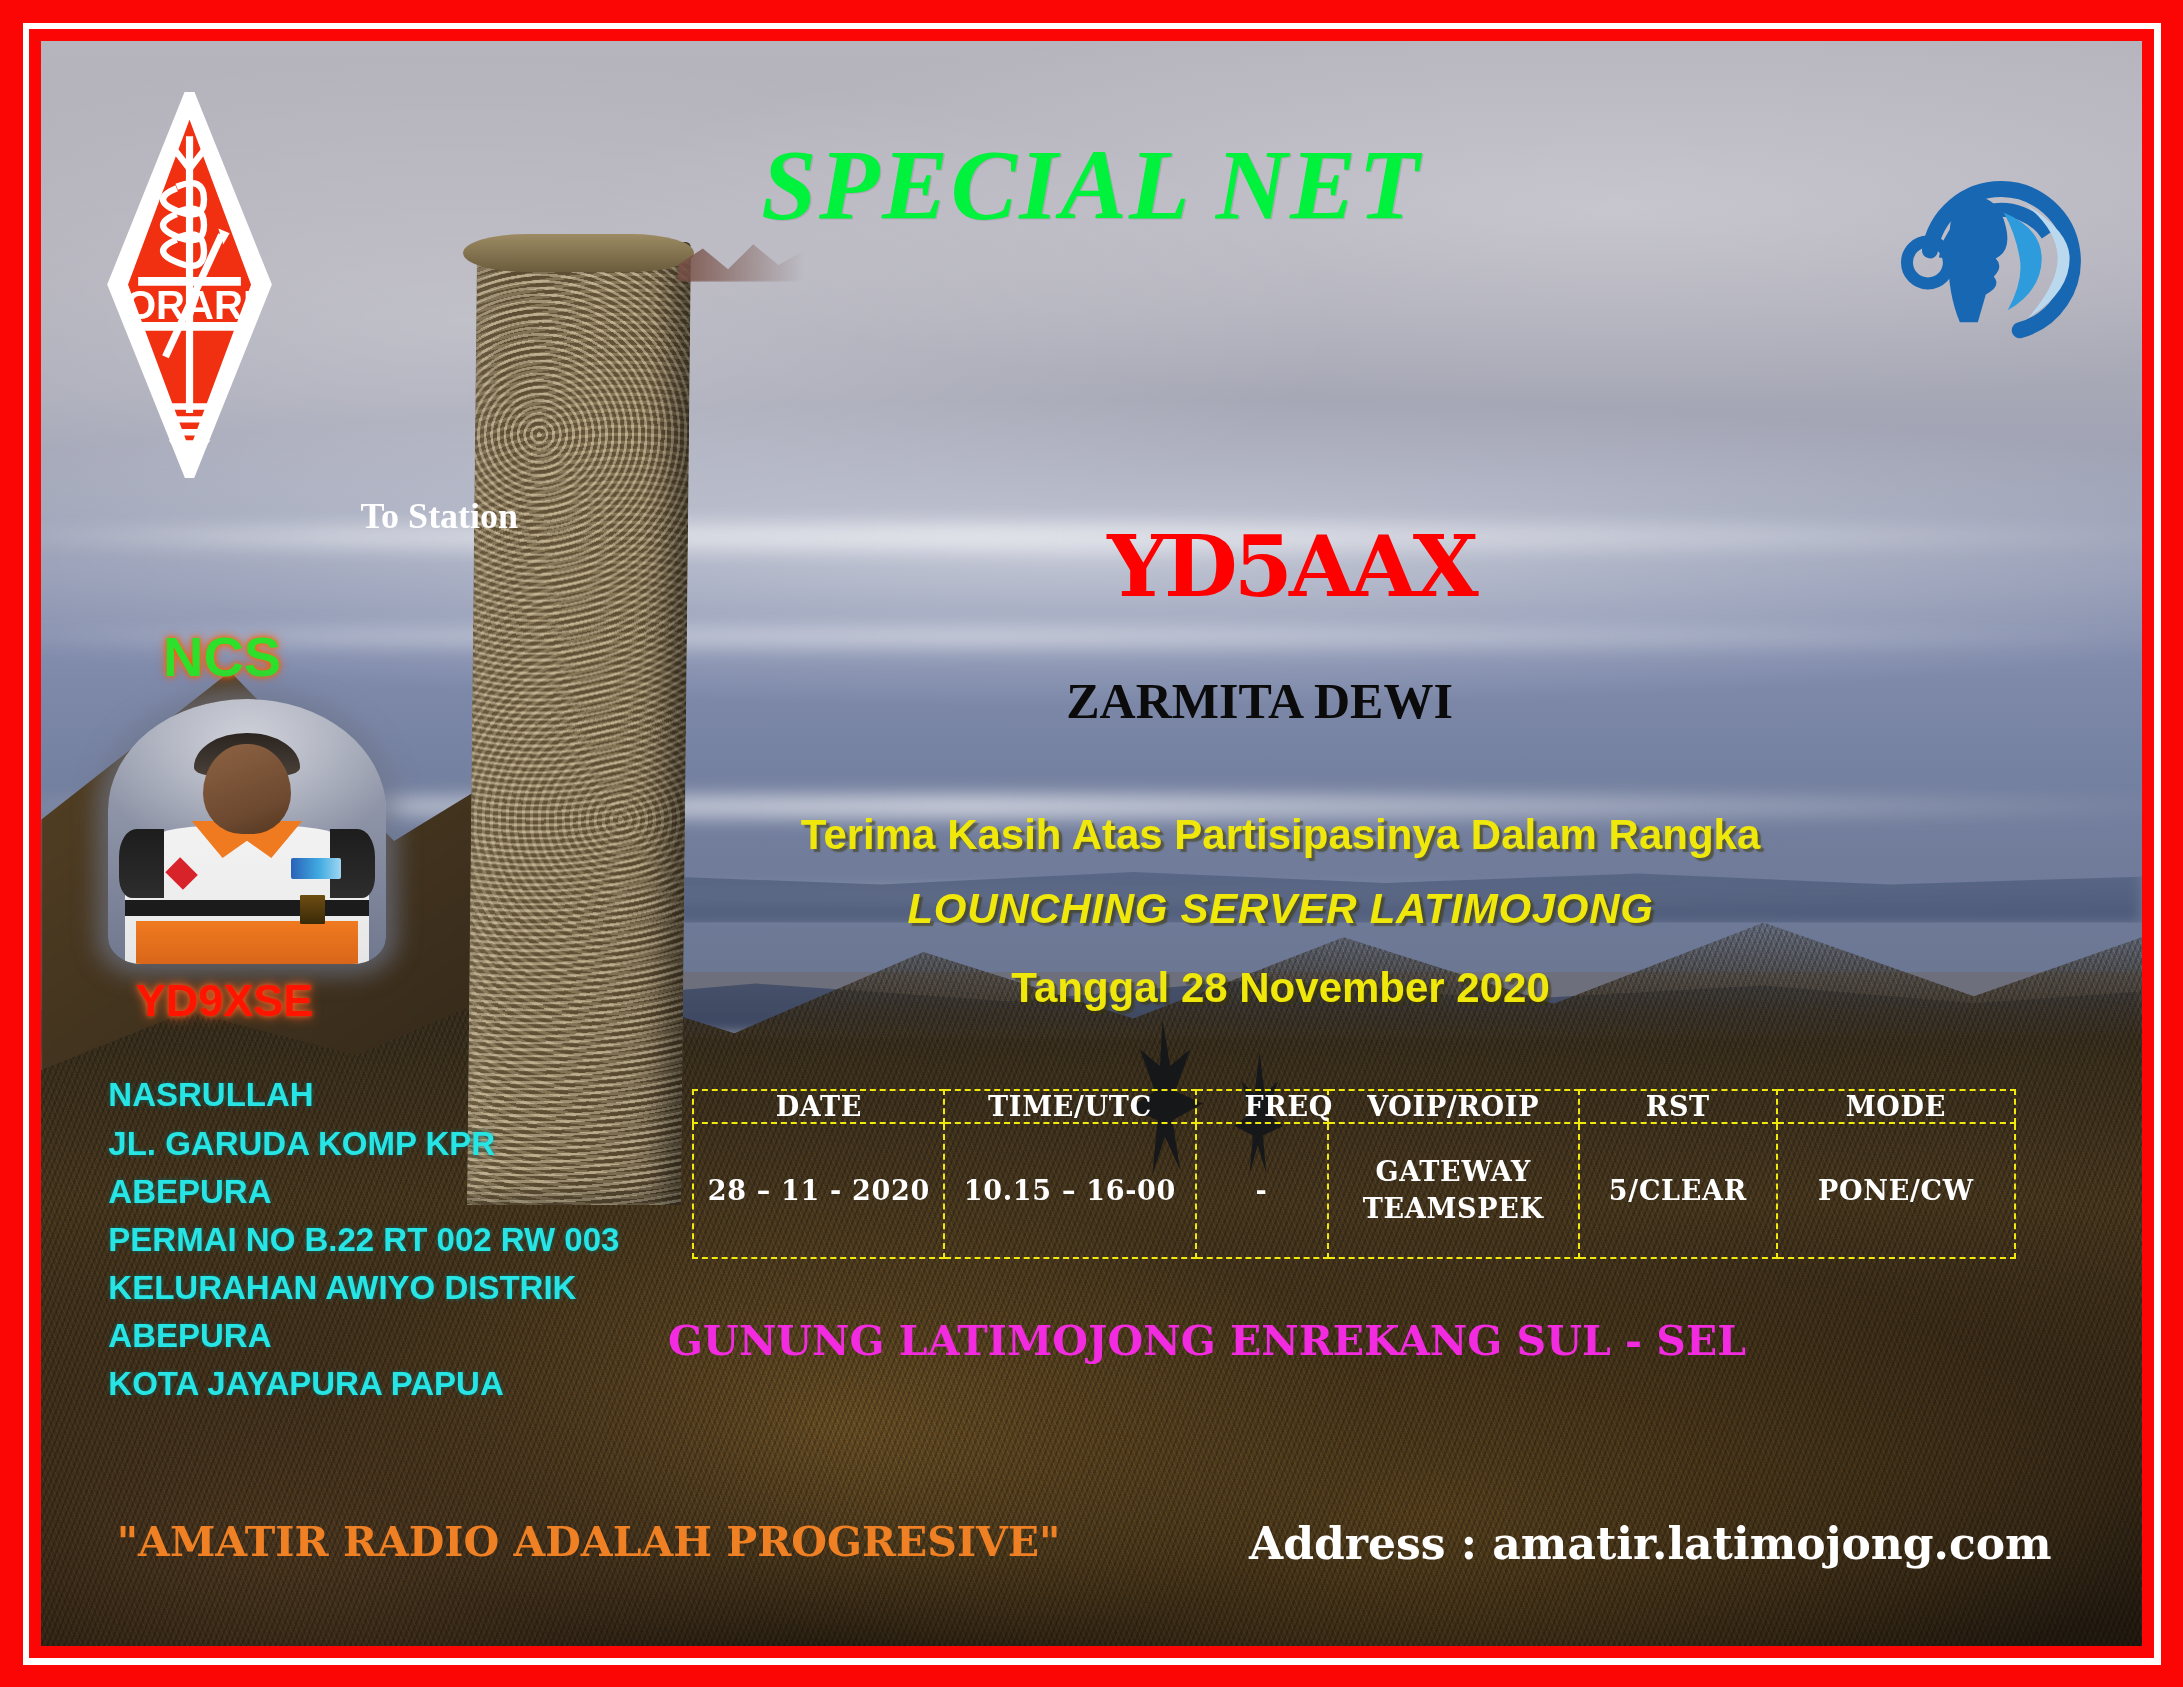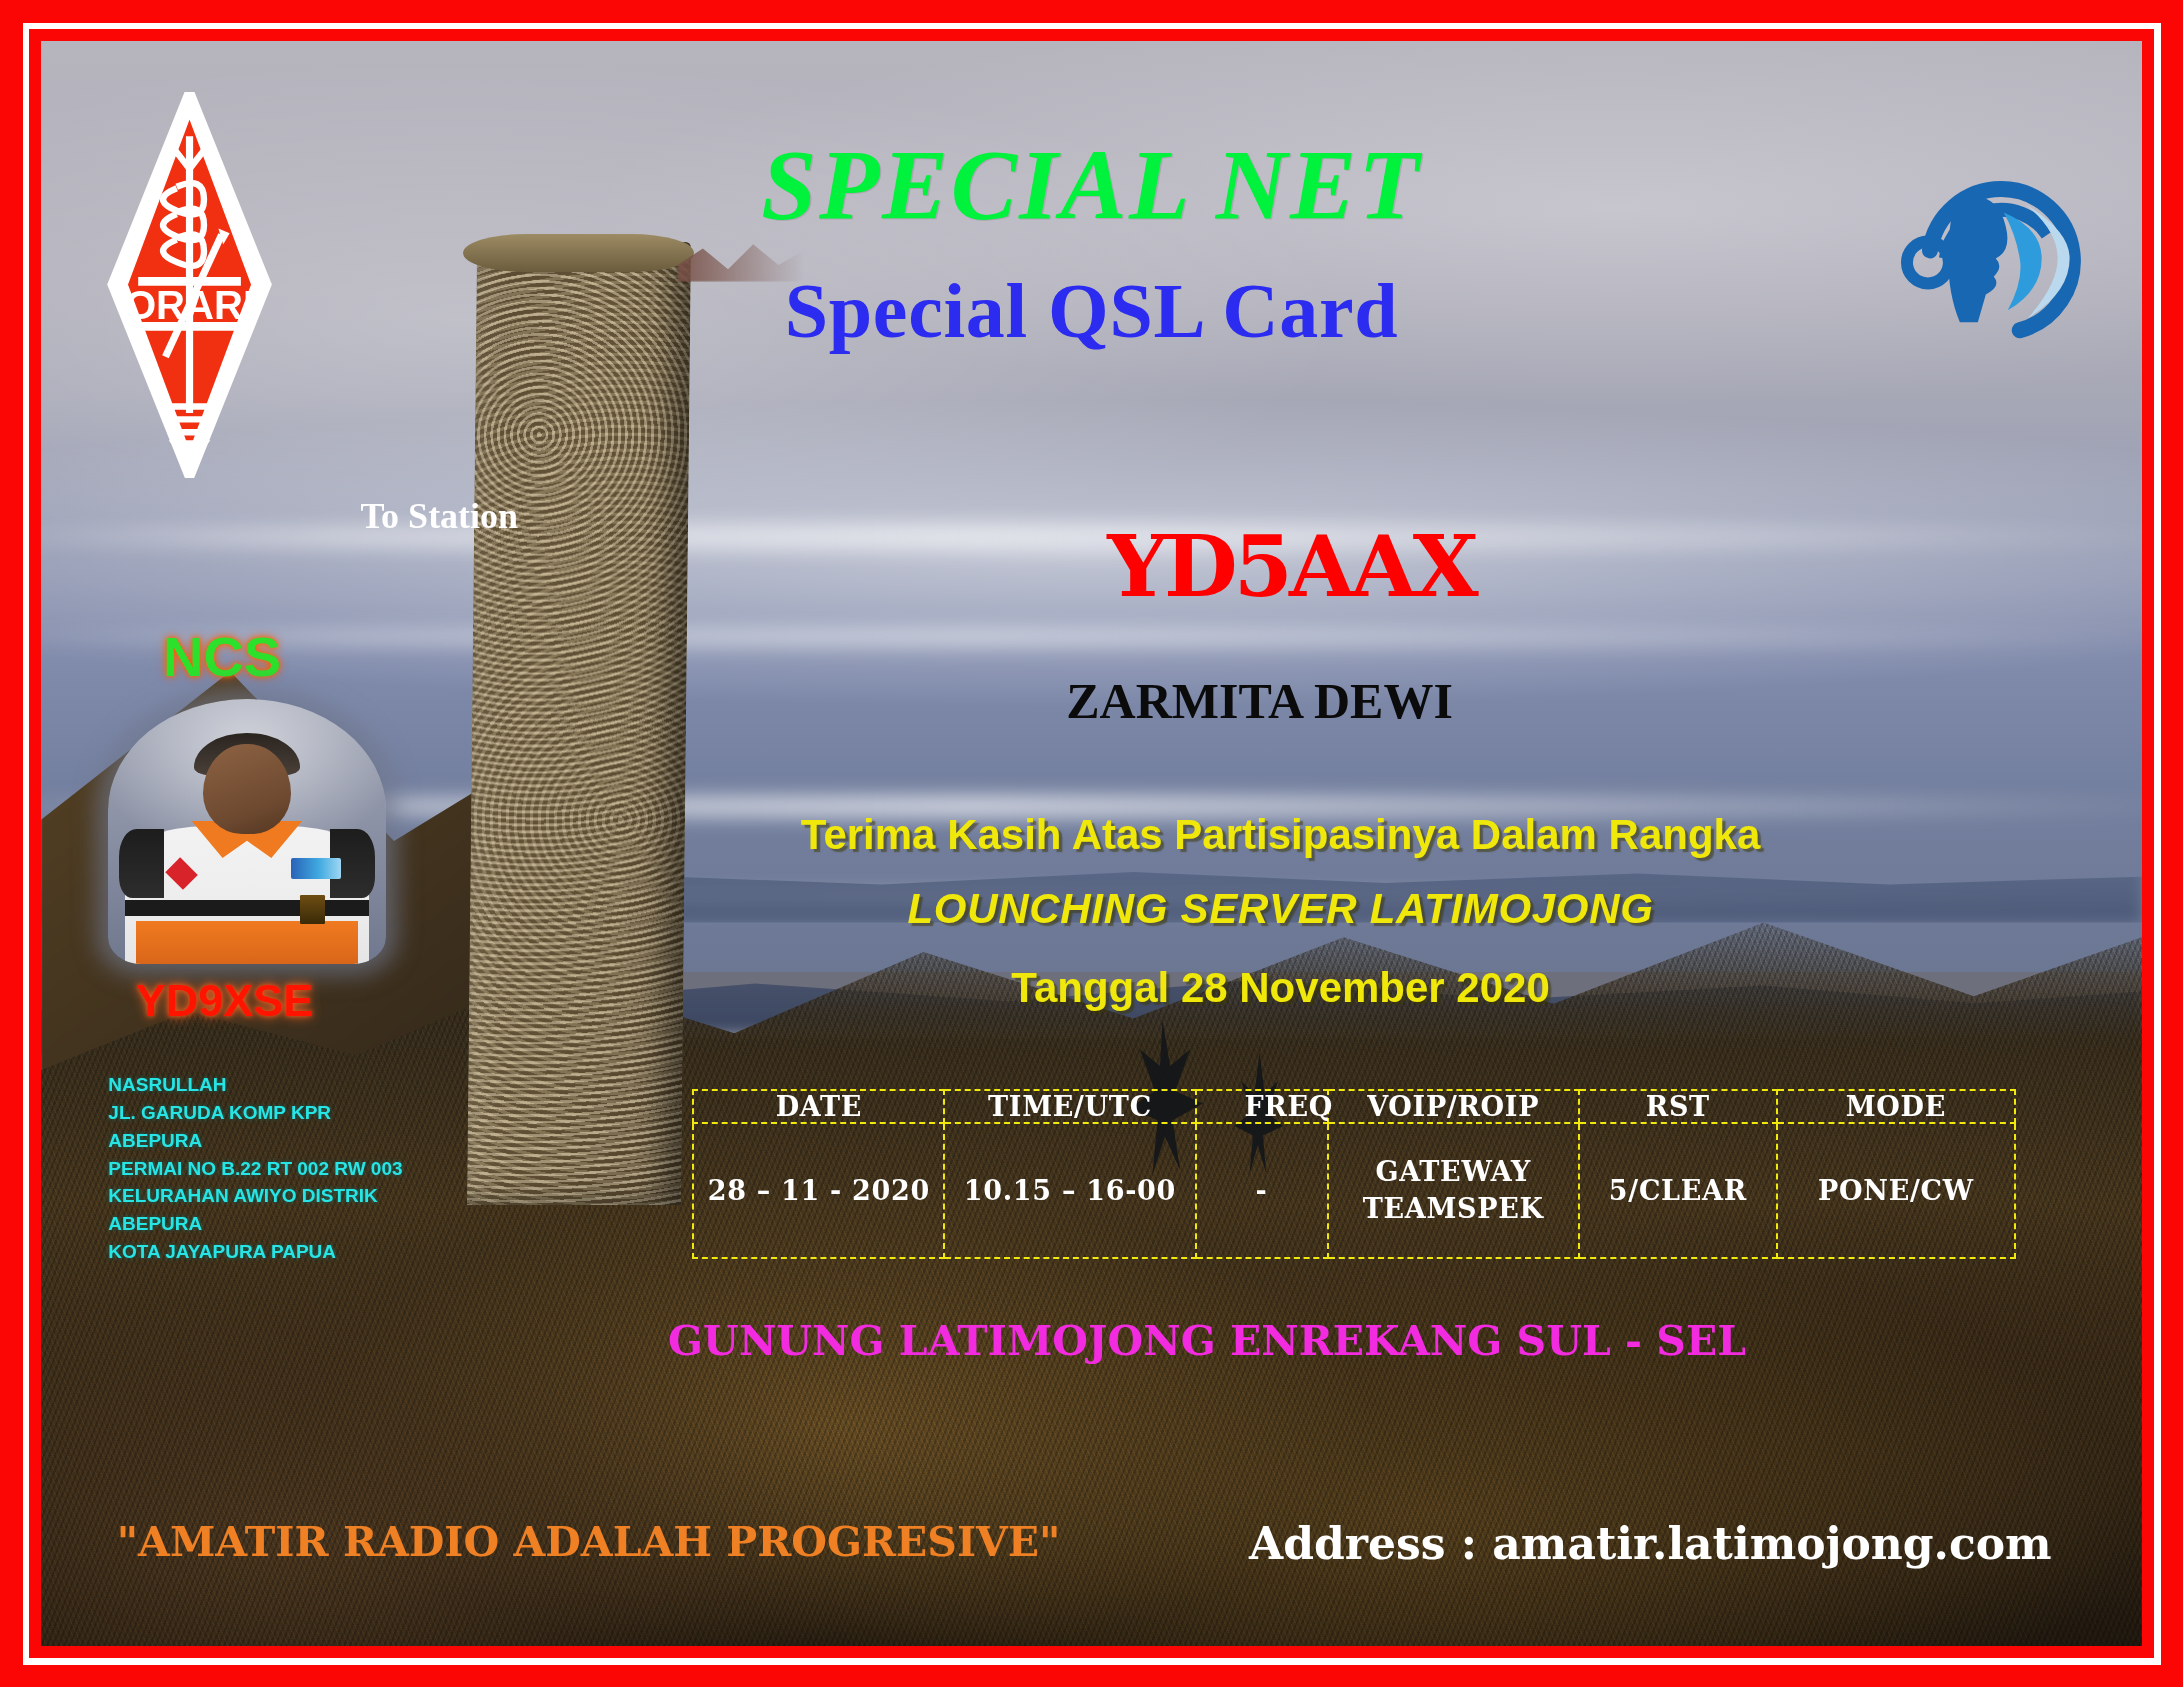--- a/index.html
+++ b/index.html
@@ -258,21 +258,21 @@
   #callsignNcs {
     left:4.5%; top:58.2%;
     font-size:45px; font-weight:bold;
     color:#FF1400; font-family:"Liberation Sans", sans-serif;
     text-shadow:0 0 12px rgba(255,110,40,.95), 0 0 5.3px rgba(255,80,20,.9);
   }
 
   #addr {
     position:absolute; left:3.2%; top:64.2%;
     font-family:"Liberation Sans", sans-serif;
-    font-weight:bold; font-size:19px; line-height:1.46;
+    font-weight:bold; font-size:33px; line-height:1.46;
     color:#28E5E5; text-shadow:0 0 4.6px rgba(0,120,120,.75);
   }
   #addr div { white-space:nowrap; }
 
   
   #logtable {
     position:absolute; left:31.0%; top:65.3%; width:63.0%; height:10.6%;
     border-collapse:collapse;
     table-layout:fixed;
   }
@@ -357,21 +357,20 @@
        <svg class="rightLogo" viewBox="0 0 200 190">
          <path d="M30 96 A72 72 0 1 1 120 176" fill="none" stroke="#1867B3" stroke-width="16" stroke-linecap="round"></path>
          <path d="M46 104 A56 56 0 0 1 148 80" fill="none" stroke="#1867B3" stroke-width="14"></path>
          <circle cx="28" cy="108" r="21" fill="none" stroke="#1867B3" stroke-width="12"></circle>
          <path d="M54 48 Q96 30 106 72 Q112 96 96 104 Q104 112 94 122 Q102 132 86 140 L78 168 L60 168 Q40 120 54 48 Z" fill="#1867B3"></path>
          <path d="M104 58 Q142 74 142 104 Q142 136 108 156 Q124 126 120 104 Q116 80 104 58 Z" fill="#2D9BDC"></path>
          <path d="M126 50 Q170 76 170 104 Q170 138 128 164 Q158 130 158 104 Q158 76 126 50 Z" fill="#BBD9EE"></path>
        </svg>
 
        <div class="abs" id="titleNet">SPECIAL NET</div>
-       <div class="abs" id="titleQsl">Special QSL Card</div>
        <div class="abs" id="toStation">To Station</div>
        <div class="abs" id="callsign">YD5AAX</div>
        <div class="abs" id="opname">ZARMITA DEWI</div>
 
        <div class="abs yline" id="yl1">Terima Kasih Atas Partisipasinya Dalam Rangka</div>
        <div class="abs yline" id="yl2">LOUNCHING SERVER LATIMOJONG</div>
        <div class="abs yline" id="yl3">Tanggal  28  November  2020</div>
 
        <div class="abs" id="ncs">NCS</div>
 

